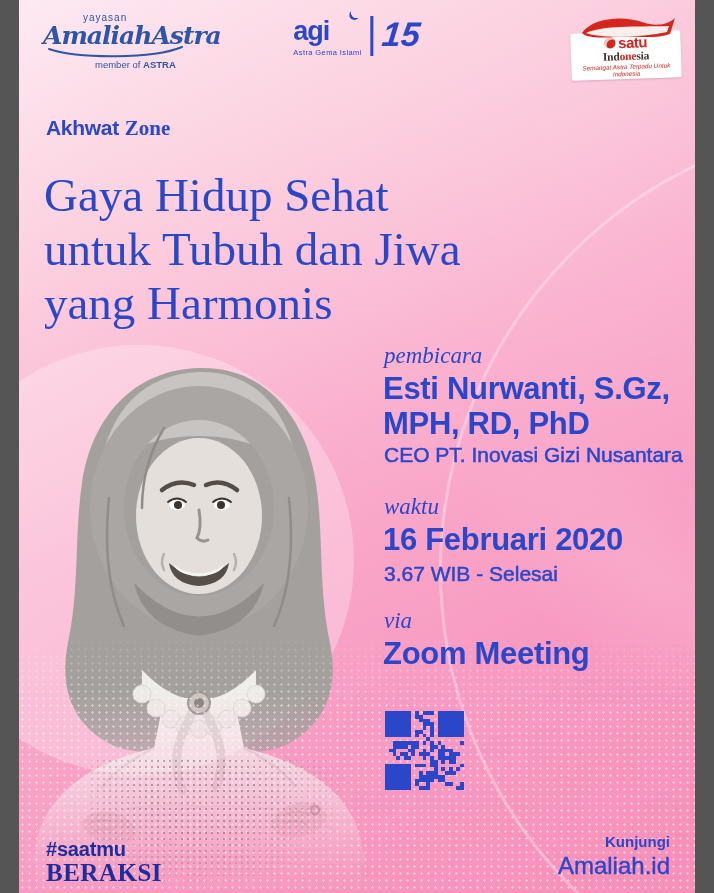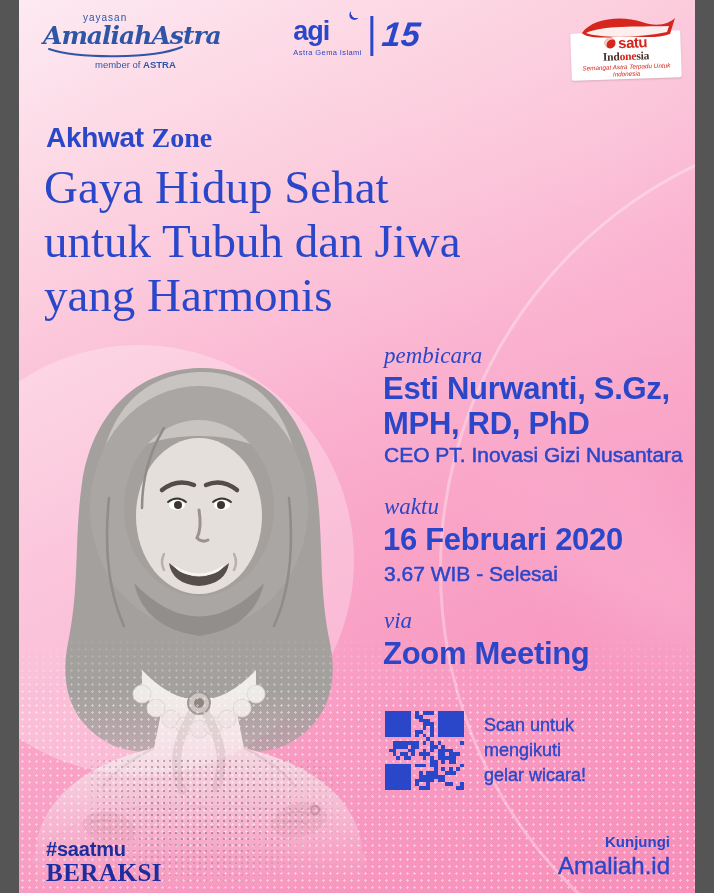--- a/index.html
+++ b/index.html
@@ -66,24 +66,24 @@
     line-height:12px;color:#43302b;letter-spacing:-.2px;}
   .satu .indonesia .one{color:var(--c-red);}
   .satu .tagline{font-size:6.3px;font-style:italic;color:var(--c-red);line-height:7px;margin-top:1px;}
 
   
   .photo{position:absolute;left:-5px;top:358px;width:370px;height:535px;
     -webkit-mask-image:linear-gradient(180deg,#000 62%,rgba(0,0,0,.5) 80%,rgba(0,0,0,.12) 93%,transparent 100%);
     mask-image:linear-gradient(180deg,#000 62%,rgba(0,0,0,.5) 80%,rgba(0,0,0,.12) 93%,transparent 100%);}
 
   
-  .kicker{position:absolute;left:27px;top:122px;font-size:28px;color:var(--c-blue);}
+  .kicker{position:absolute;left:27px;top:116px;font-size:21px;color:var(--c-blue);}
   .kicker .w1{font-weight:bold;letter-spacing:-.3px;}
   .kicker .w2{font-family:"Liberation Serif",serif;font-weight:bold;}
-  .title{position:absolute;left:25px;top:160px;font-family:"Liberation Serif",serif;
+  .title{position:absolute;left:25px;top:168px;font-family:"Liberation Serif",serif;
     font-size:47px;line-height:54px;color:var(--c-blue);}
   .label{position:absolute;left:365px;font-family:"Liberation Serif",serif;font-style:italic;
     font-size:23px;color:var(--c-blue);}
   .big{position:absolute;left:364px;color:var(--c-blue);font-weight:bold;font-size:31px;
     line-height:35px;letter-spacing:-.3px;}
   .mid{position:absolute;left:365px;color:var(--c-blue);font-size:21px;
     -webkit-text-stroke:.5px currentColor;}
   .qr-row{position:absolute;left:366px;top:711px;display:flex;gap:20px;align-items:center;}
   .qr{width:79px;height:79px;display:block;}
   .qr-caption{color:var(--c-blue);font-size:18px;line-height:25px;-webkit-text-stroke:.4px currentColor;}
@@ -352,25 +352,20 @@
         <rect x="11" y="19" width="1" height="1" fill="#2b47c9"></rect>
         <rect x="16" y="19" width="1" height="1" fill="#2b47c9"></rect>
         <rect x="17" y="19" width="1" height="1" fill="#2b47c9"></rect>
         <rect x="20" y="19" width="1" height="1" fill="#2b47c9"></rect>
         <rect x="9" y="20" width="1" height="1" fill="#2b47c9"></rect>
         <rect x="10" y="20" width="1" height="1" fill="#2b47c9"></rect>
         <rect x="11" y="20" width="1" height="1" fill="#2b47c9"></rect>
         <rect x="19" y="20" width="1" height="1" fill="#2b47c9"></rect>
         <rect x="20" y="20" width="1" height="1" fill="#2b47c9"></rect>
       </svg>
-    <div class="qr-caption">
-      <div>Scan untuk</div>
-      <div>mengikuti</div>
-      <div>gelar wicara!</div>
-    </div>
   </div>
 
   <div class="footer-left">
     <div class="hash">#saatmu</div>
     <div class="action">BERAKSI</div>
   </div>
   <div class="footer-right">
     <div class="visit">Kunjungi</div>
     <div class="site">Amaliah.id</div>
   </div>

